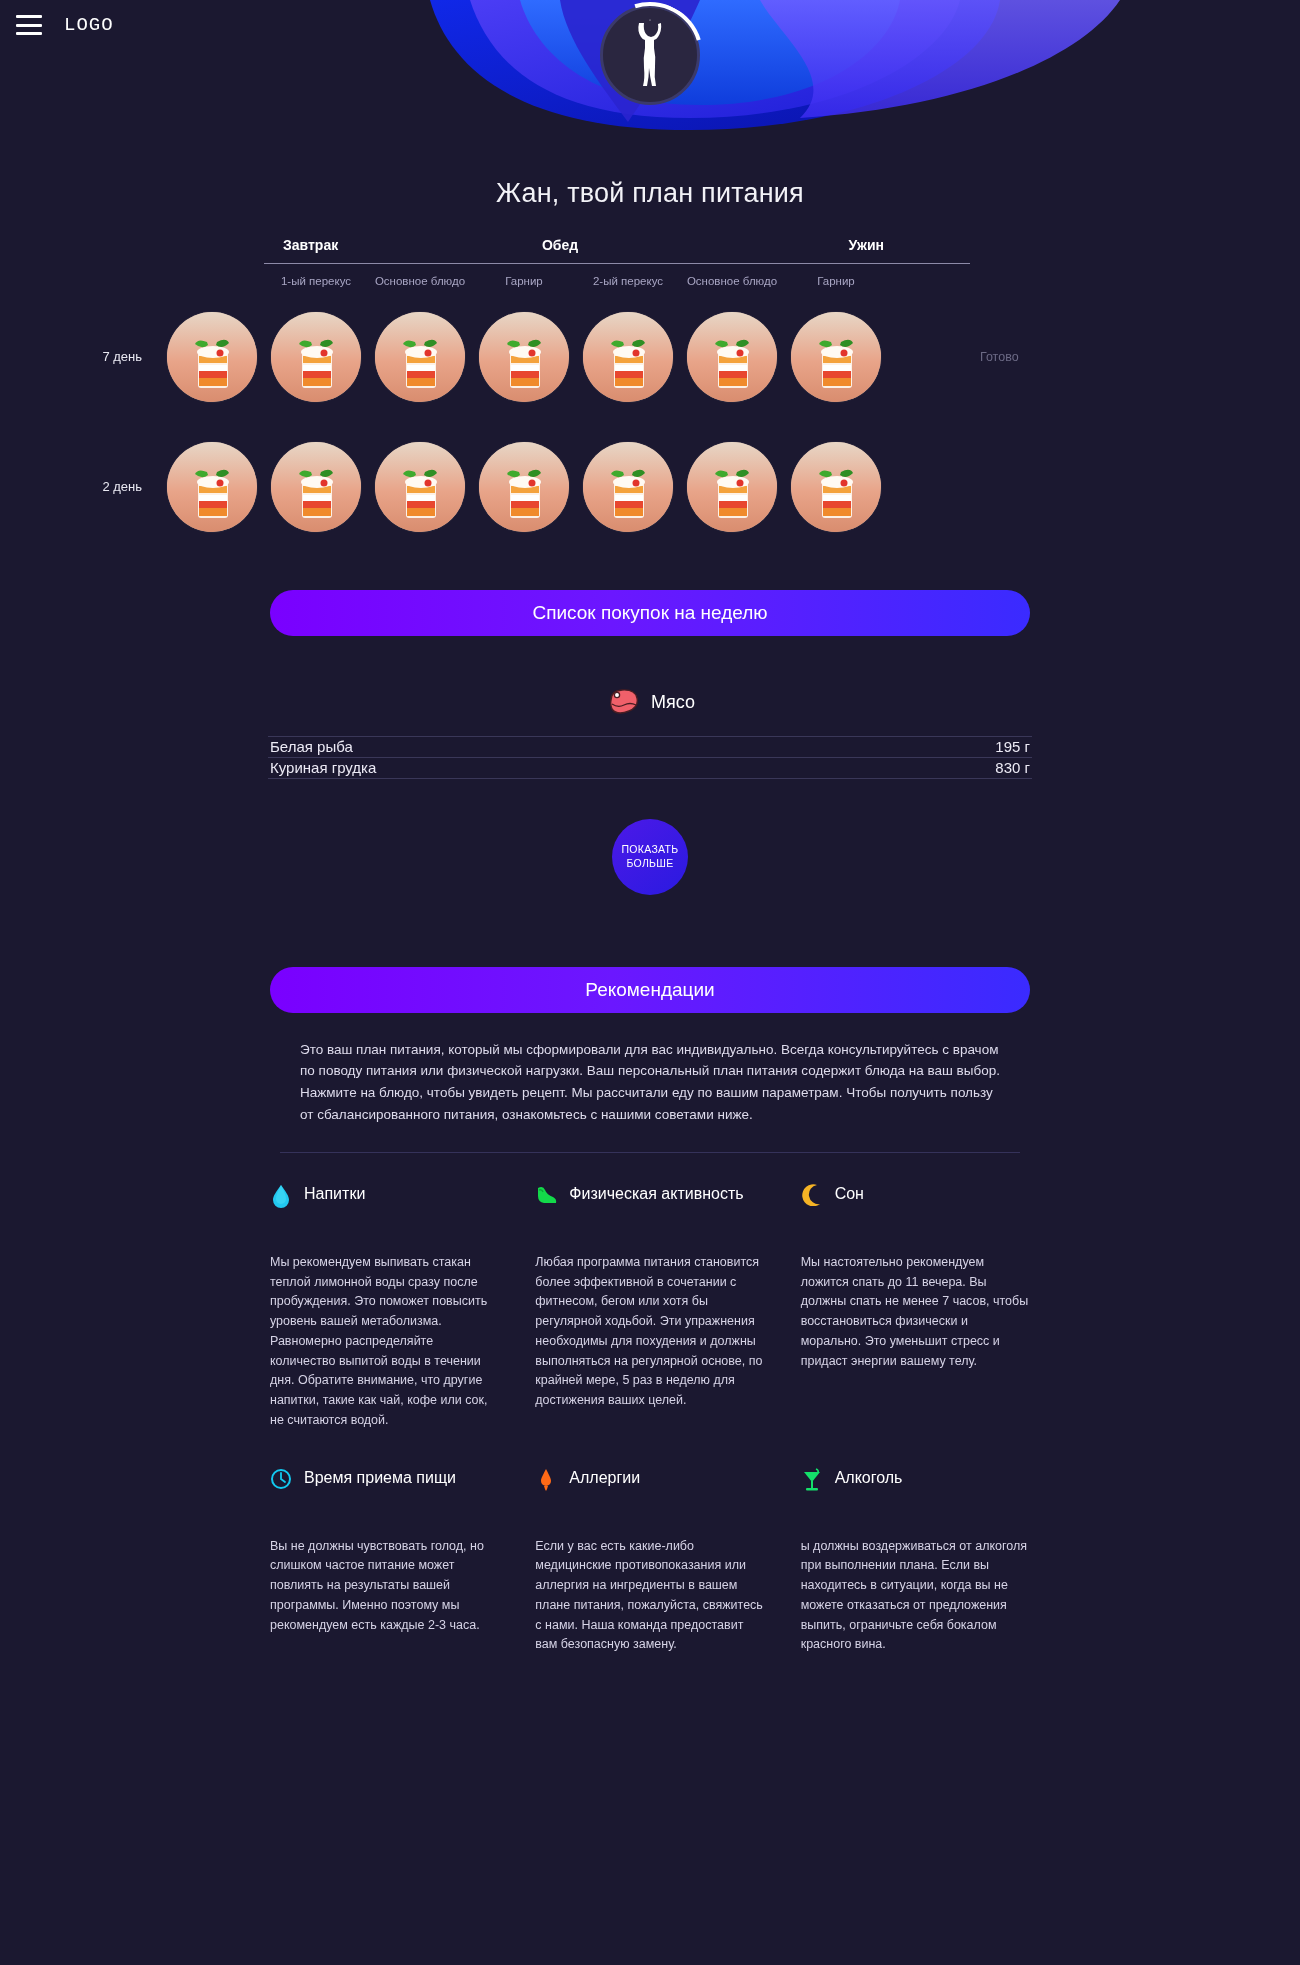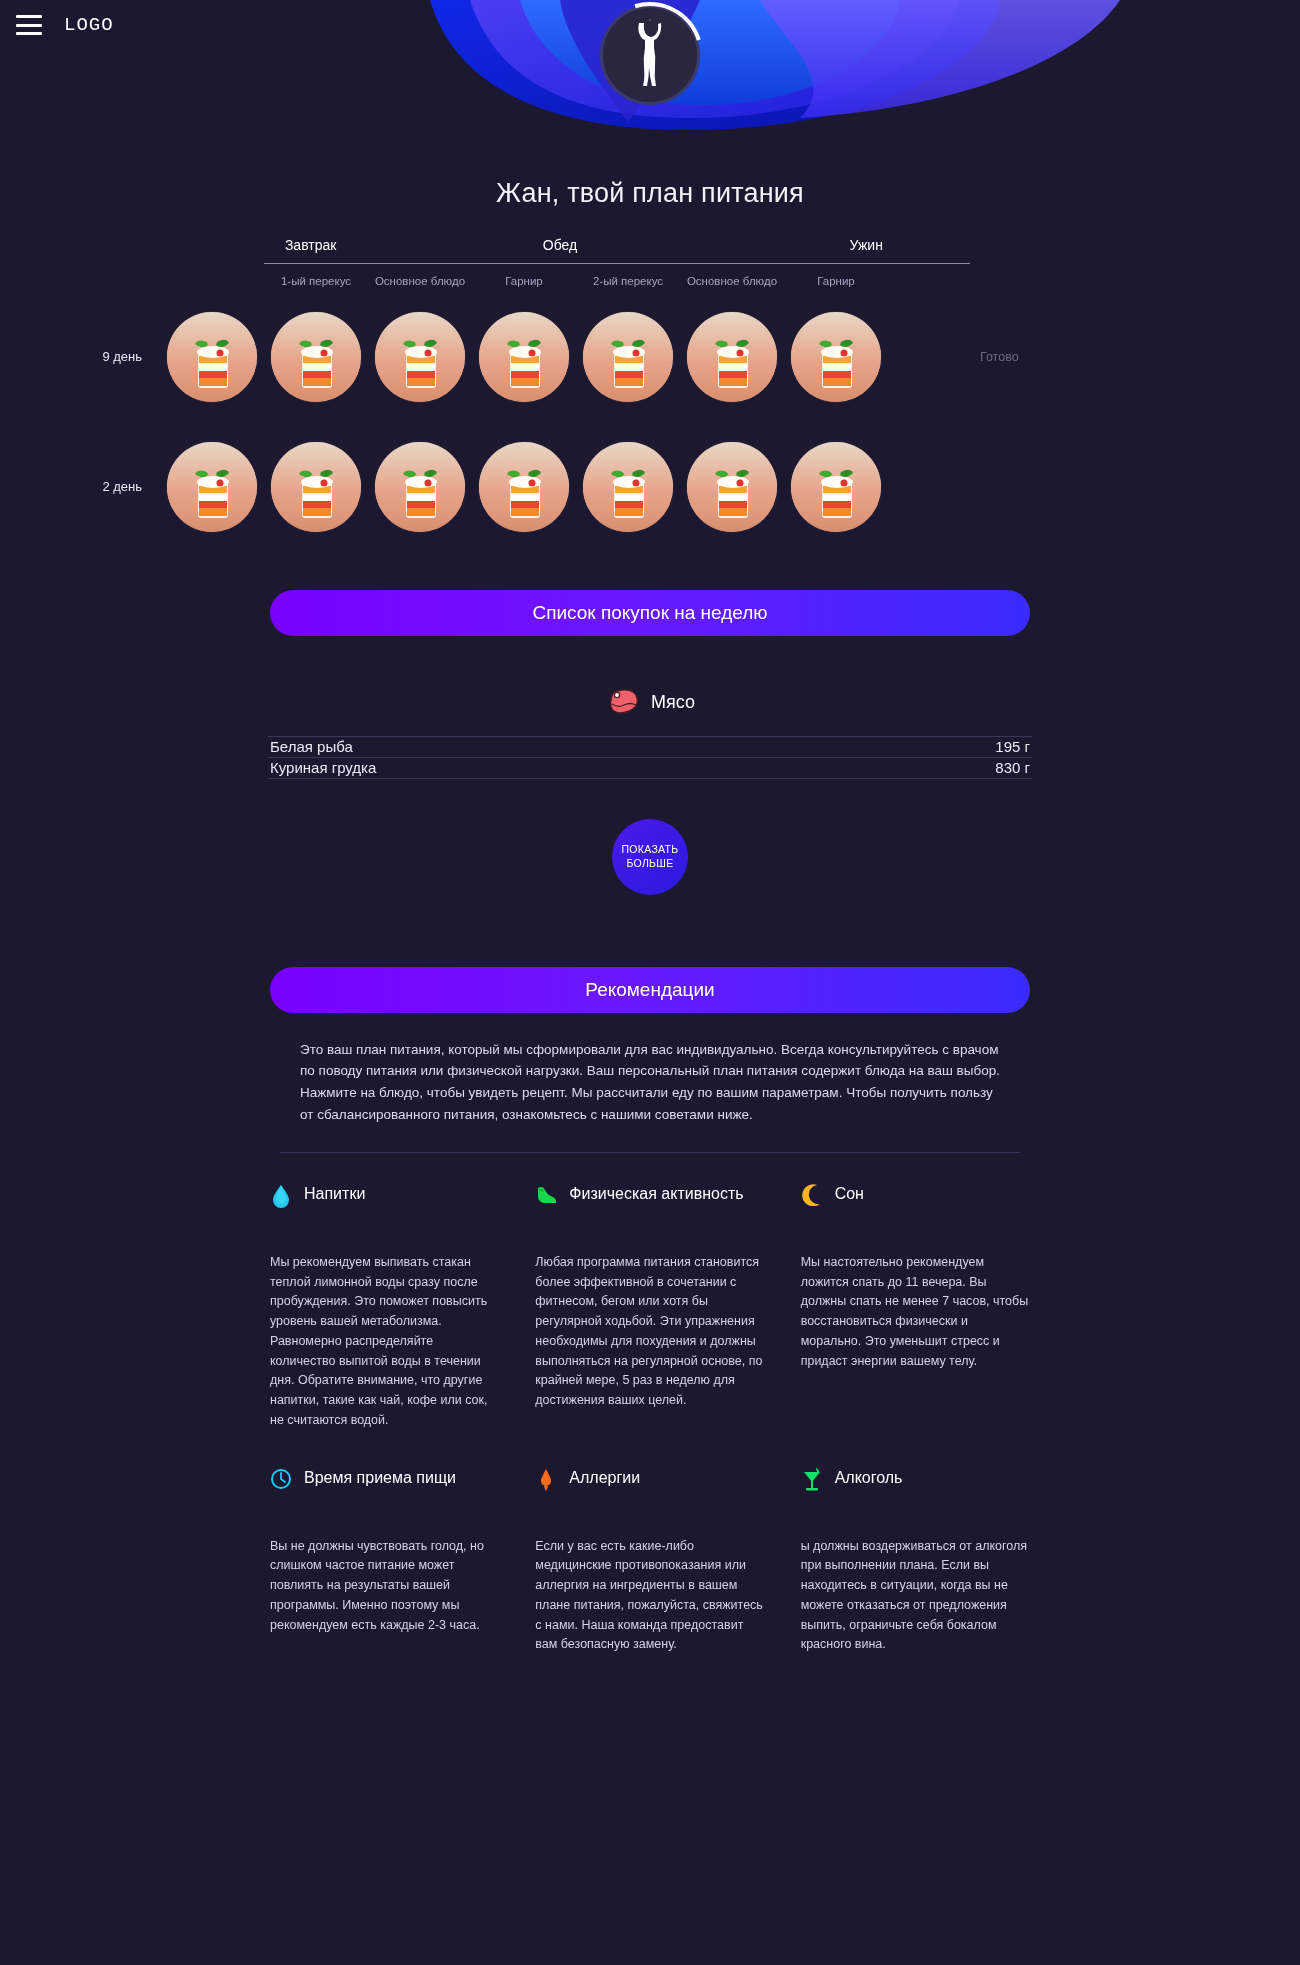--- a/index.html
+++ b/index.html
@@ -86,21 +86,21 @@
   }
 
   
   .plan {
     width: 1300px;
     padding: 0 0 0 0;
     margin-top: 28px;
   }
   .plan-inner { width: 810px; margin: 0 auto 0 160px; }
 
-  .meal-groups { display: flex; width: 810px; }
+  .meal-groups { display: flex; width: 810px; font-weight: bold; }
   .mg { text-align: center; }
   .mg-label {
     font-size: 14px; color: #ffffff; padding-bottom: 10px;
     white-space: nowrap;
   }
   .mg-rule { height: 1px; background: #8d8aa8; width: 100%; }
   .mg-breakfast { width: 94px; }
   .mg-lunch { width: 406px; }
   .mg-dinner { width: 208px; }
   .mg-spacer { width: 104px; }
@@ -303,21 +303,21 @@
       <div class="sl">Основное блюдо</div>
       <div class="sl">Гарнир</div>
       <div class="sl">2-ый перекус</div>
       <div class="sl">Основное блюдо</div>
       <div class="sl">Гарнир</div>
     </div>
 
   </div>
 
   <div class="day-row" style="margin-left:70px;">
-    <div class="day-label">9 день</div>
+    <div class="day-label">7 день</div>
     <div class="cells">
       <div class="cell">
           <div class="dish">
         <svg viewBox="0 0 90 90">
               <defs>
                 <linearGradient id="bg1" x1="0" y1="0" x2="0" y2="1">
                   <stop offset="0%" stop-color="#e7d6c6"></stop>
                   <stop offset="55%" stop-color="#e8a489"></stop>
                   <stop offset="100%" stop-color="#d98d6f"></stop>
                 </linearGradient>

